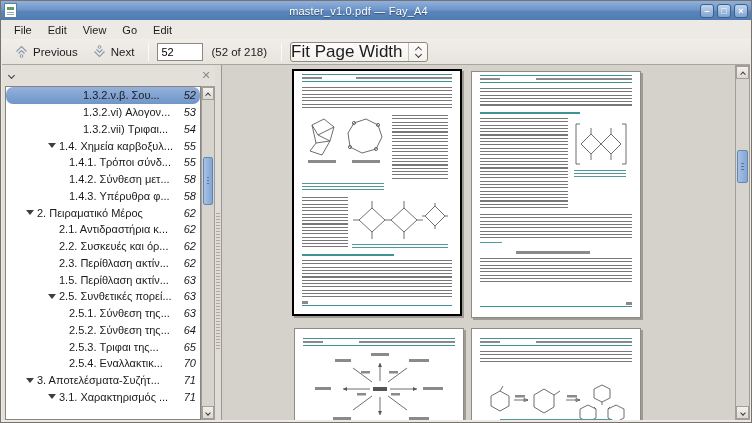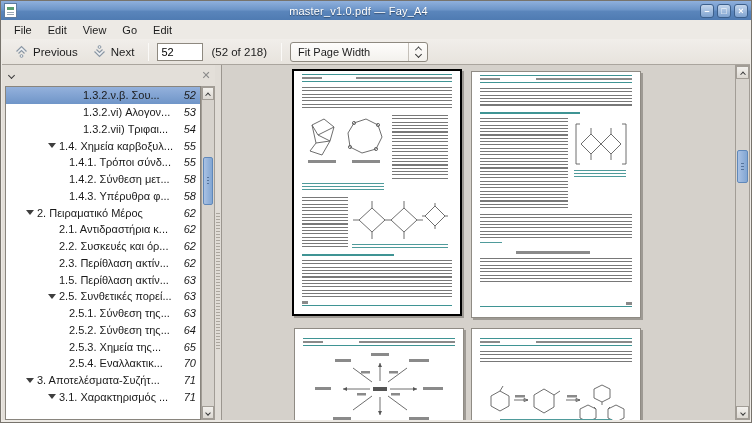--- a/index.html
+++ b/index.html
@@ -34,40 +34,40 @@
     background:linear-gradient(to bottom,#f1eeea,#e7e3dd); border-bottom:1px solid #aaa59e;
     display:flex; align-items:center; padding-left:6px; gap:2px; }
   .tool-btn { display:flex; align-items:center; gap:4px; padding:2px 6px; font-size:11.5px;
     color:#1c1c1c; }
   .tsep { width:1px; height:18px; background:#c2bdb6; border-right:1px solid #fbfaf8; margin:0 6px; }
   .page-input { width:46px; height:18px; border:1px solid #8e8980; background:#fff;
     font-size:11px; padding:0 3px; font-family:inherit; }
   .page-count { font-size:11.5px; color:#1c1c1c; padding:0 6px; }
   .combo { width:138px; height:20px; background:linear-gradient(to bottom,#fefdfc,#f3f1ed);
     border:1px solid #8e8980; border-radius:3px; display:flex; align-items:center; }
-  .combo-label { flex:1; font-size:11px; padding-left:7px; color:#1c1c1c; }
+  .combo-label { flex:1; font-size:17px; color:#1c1c1c; }
   .combo-spin { width:19px; align-self:stretch; border-left:1px solid #c5c0b9;
     display:flex; flex-direction:column; align-items:center; justify-content:center; gap:1px; }
   .chev { width:5px; height:5px; border-right:1.5px solid #3a3a3a; border-bottom:1.5px solid #3a3a3a; }
   .chev.up { transform:rotate(-135deg) translate(-1px,-1px); }
   .chev.down { transform:rotate(45deg); }
 
   
   .content { position:absolute; left:1px; right:1px; top:64px; bottom:2px; display:flex; background:#e3dfd9; }
 
   
   .sidebar { width:213px; display:flex; flex-direction:column; padding-left:3px; }
   .sidebar-header { height:21px; display:flex; align-items:center; }
   .index-btn { flex:1; display:flex; align-items:center; padding:0 4px; height:20px; }
   .index-title { flex:1; font-size:11.5px; color:#1c1c1c; }
   .sb-close { width:18px; text-align:center; color:#8a8a8a; font-size:11px; font-weight:bold; }
   .sidebar-body { flex:1; display:flex; min-height:0; }
   .index-list { flex:1; background:#fff; border:1px solid #89857e; overflow:hidden; position:relative; }
   .idx-row { display:flex; align-items:center; height:16.75px; font-size:11px; color:#1a1a1a; white-space:nowrap; }
-  .idx-row.selected { background:linear-gradient(to bottom,#94b1dc,#6f95c8); }
+  .idx-row.selected { background:linear-gradient(to bottom,#94b1dc,#6f95c8);border-radius:7px; }
   .expander { width:15px; flex:0 0 auto; display:flex; align-items:center; justify-content:center; }
   .expander.tri::before { content:""; border-left:4px solid transparent; border-right:4px solid transparent;
     border-top:5px solid #3e3e3e; }
   .idx-label { overflow:hidden; }
   .idx-page { margin-left:auto; padding-right:4px; font-style:italic; }
 
   
   .scrollbar { width:14px; flex:0 0 auto; background:#d7d3cd; border:1px solid #a29d96; position:relative; }
   .sb-btn { position:absolute; left:0; right:0; height:13px; background:linear-gradient(to bottom,#f3f1ed,#dcd8d2);
     border:1px solid #a29d96; display:flex; align-items:center; justify-content:center; }
@@ -233,21 +233,21 @@
               <span class="idx-label">2.5.1. Σύνθεση της...</span>
               <span class="idx-page">63</span>
             </div>
             <div class="idx-row">
               <span class="expander" style="margin-left: 48px;"></span>
               <span class="idx-label">2.5.2. Σύνθεση της...</span>
               <span class="idx-page">64</span>
             </div>
             <div class="idx-row">
               <span class="expander" style="margin-left: 48px;"></span>
-              <span class="idx-label">2.5.3. Χημεία της...</span>
+              <span class="idx-label">2.5.3. Τριφαι της...</span>
               <span class="idx-page">65</span>
             </div>
             <div class="idx-row">
               <span class="expander" style="margin-left: 48px;"></span>
               <span class="idx-label">2.5.4. Εναλλακτικ...</span>
               <span class="idx-page">70</span>
             </div>
             <div class="idx-row">
               <span class="expander tri" style="margin-left: 16px;"></span>
               <span class="idx-label">3. Αποτελέσματα-Συζήτ...</span>

